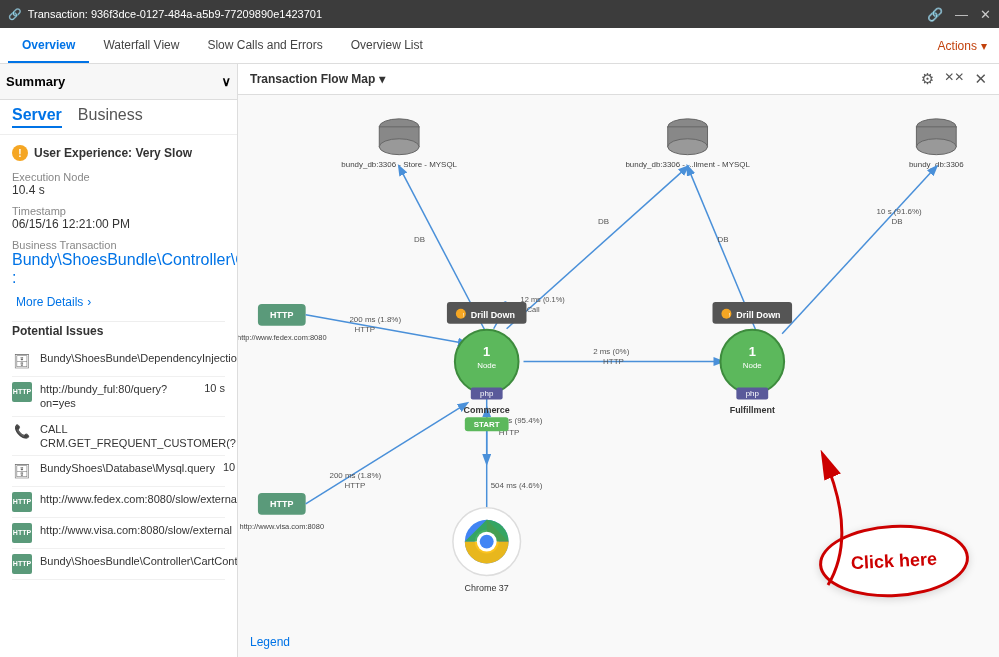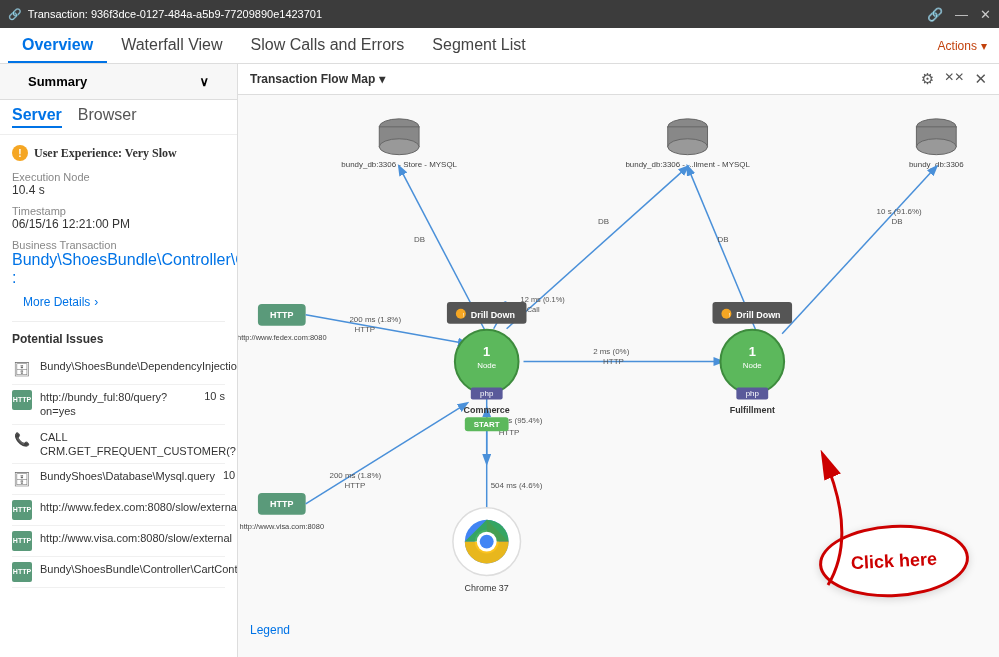--- a/index.html
+++ b/index.html
@@ -25,21 +25,21 @@
       border-bottom: 1px solid #ddd;
       height: 36px;
       display: flex;
       align-items: stretch;
       padding: 0 8px;
     }
     .nav-tab {
       padding: 0 14px;
       display: flex;
       align-items: center;
-      font-size: 16px;
+      font-size: 12px;
       color: #444;
       cursor: pointer;
       border-bottom: 2px solid transparent;
     }
     .nav-tab.active {
       color: #0073e6;
       border-bottom: 2px solid #0073e6;
       font-weight: bold;
     }
     .nav-actions {
@@ -63,21 +63,21 @@
       width: 238px;
       background: #fff;
       border-right: 1px solid #ddd;
       overflow-y: auto;
       flex-shrink: 0;
     }
     .summary-header {
       display: flex;
       align-items: center;
       justify-content: space-between;
-      padding: 10px 28px;
+      padding: 10px 6px;
       background: #f7f7f7;
       border-bottom: 1px solid #ddd;
       font-weight: bold;
       font-size: 13px;
     }
     .server-browser-tabs {
       display: flex;
       padding: 6px 12px;
       border-bottom: 1px solid #eee;
       gap: 16px;
@@ -102,46 +102,46 @@
       margin-bottom: 10px;
     }
     .warning-icon {
       width: 16px; height: 16px;
       background: #f5a623;
       border-radius: 50%;
       display: flex; align-items: center; justify-content: center;
       color: #fff; font-size: 10px; font-weight: bold;
       flex-shrink: 0;
     }
-    .user-exp-text { font-weight: bold; font-size: 12px; color: #333; font-family: Liberation Serif, serif; }
+    .user-exp-text { font-weight: bold; font-size: 12px; color: #333; }
 
     .metric-block { margin-bottom: 8px; }
     .metric-label { color: #888; font-size: 11px; }
     .metric-value { color: #333; font-size: 12px; }
 
     .business-tx-label { color: #888; font-size: 11px; }
     .business-tx-link { color: #0073e6; font-size: 16px; cursor: pointer; }
 
     .more-details {
       display: flex;
       align-items: center;
       color: #0073e6;
       font-size: 12px;
       cursor: pointer;
-      margin: 8px 11px 12px;
+      margin: 8px 4px 12px;
       gap: 4px;
     }
 
     .potential-issues-header {
       font-weight: bold;
       font-size: 12px;
       color: #333;
       margin-bottom: 8px;
       border-top: 1px solid #eee;
-      padding-top: 10px;
+      padding-top: 2px;
     }
 
     .issue-item {
       display: flex;
       align-items: flex-start;
       padding: 5px 0;
       border-bottom: 1px solid #f0f0f0;
       gap: 8px;
     }
     .issue-icon {
@@ -199,21 +199,21 @@
 
     
     .flow-svg {
       position: absolute;
       top: 0; left: 0;
       width: 100%; height: 100%;
     }
 
     .legend-link {
       position: absolute;
-      bottom: 20px;
+      bottom: 8px;
       left: 12px;
       color: #0073e6;
       font-size: 12px;
       cursor: pointer;
     }
 
     
     .click-here-callout {
       position: absolute;
       bottom: 80px;
@@ -242,38 +242,38 @@
     <span>🔗</span>
     <span>—</span>
     <span>✕</span>
   </div>
 </div>
 
 <div class="nav-bar">
   <div class="nav-tab active">Overview</div>
   <div class="nav-tab">Waterfall View</div>
   <div class="nav-tab">Slow Calls and Errors</div>
-  <div class="nav-tab">Segment List</div>
+  <div class="nav-tab">Overview List</div>
   <div class="nav-actions">
     <span>Actions</span>
     <span>▾</span>
   </div>
 </div>
 
 <div class="main-layout">
 
   <div class="sidebar">
     <div class="summary-header">
       <span>Summary</span>
       <span>∨</span>
     </div>
 
     <div class="server-browser-tabs">
       <div class="sb-tab active">Server</div>
-      <div class="sb-tab">Browser</div>
+      <div class="sb-tab">Business</div>
     </div>
 
     <div class="sidebar-content">
       <div class="user-exp-badge">
         <div class="warning-icon">!</div>
         <span class="user-exp-text">User Experience: Very Slow</span>
       </div>
 
       <div class="metric-block">
         <div class="metric-label">Execution Node</div>

